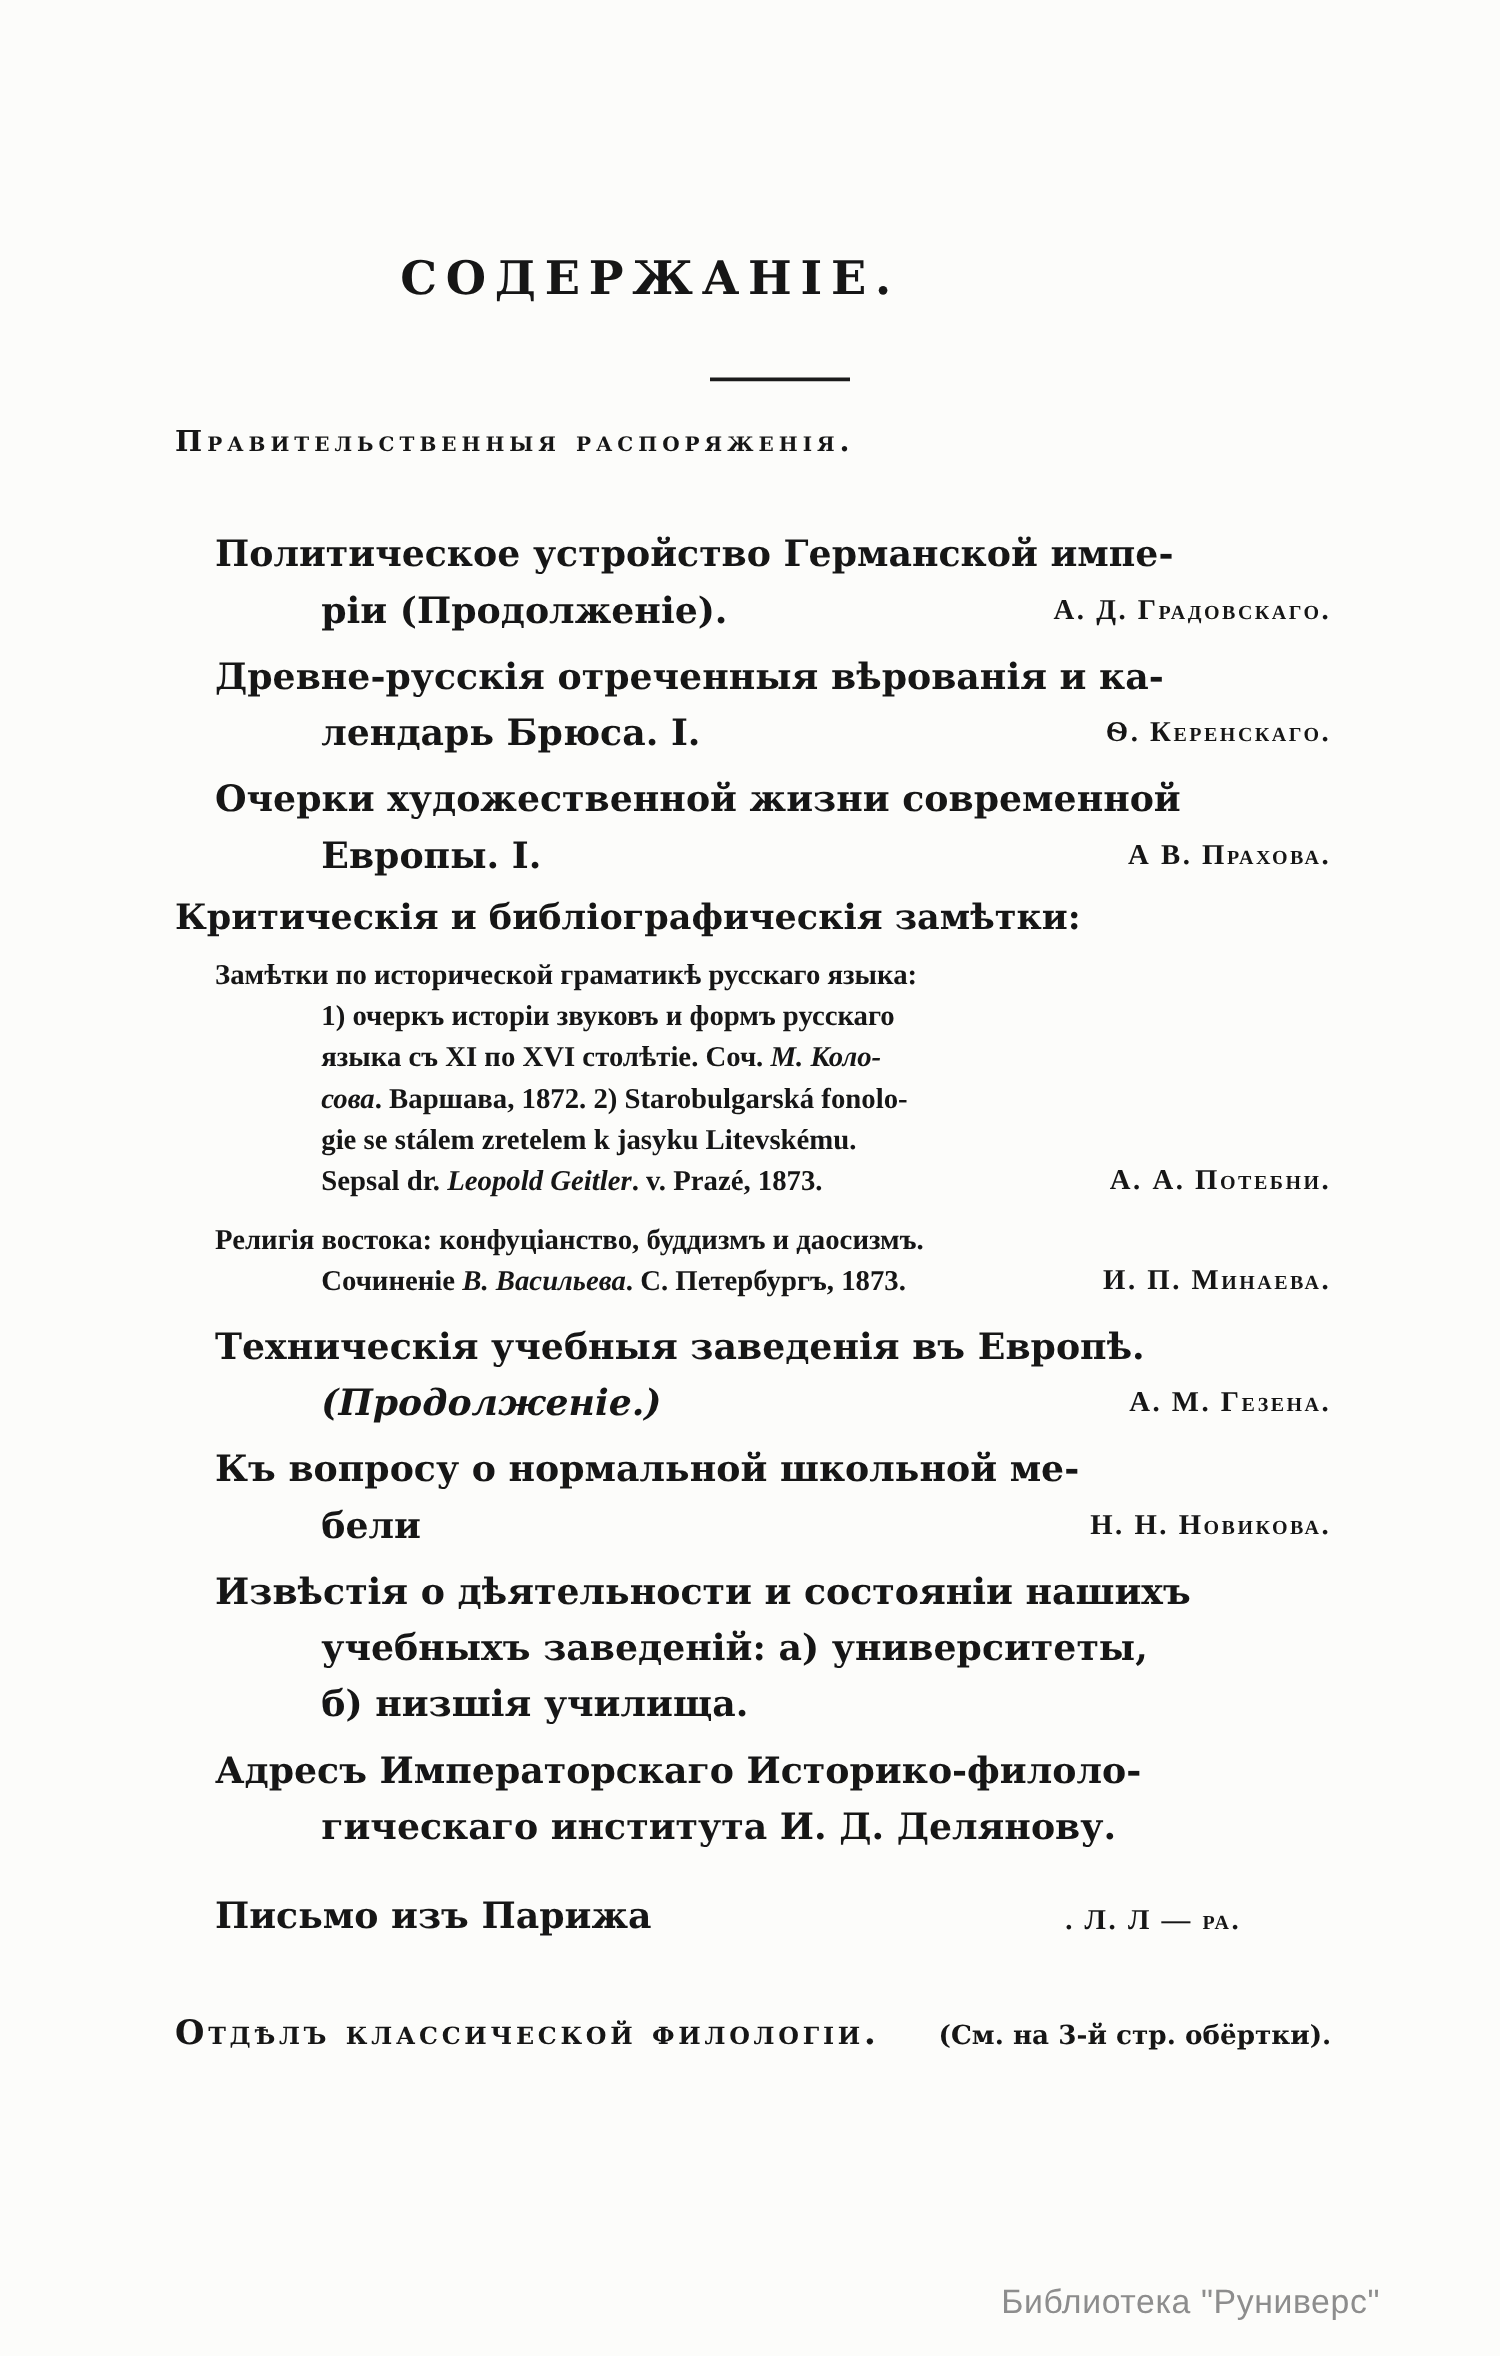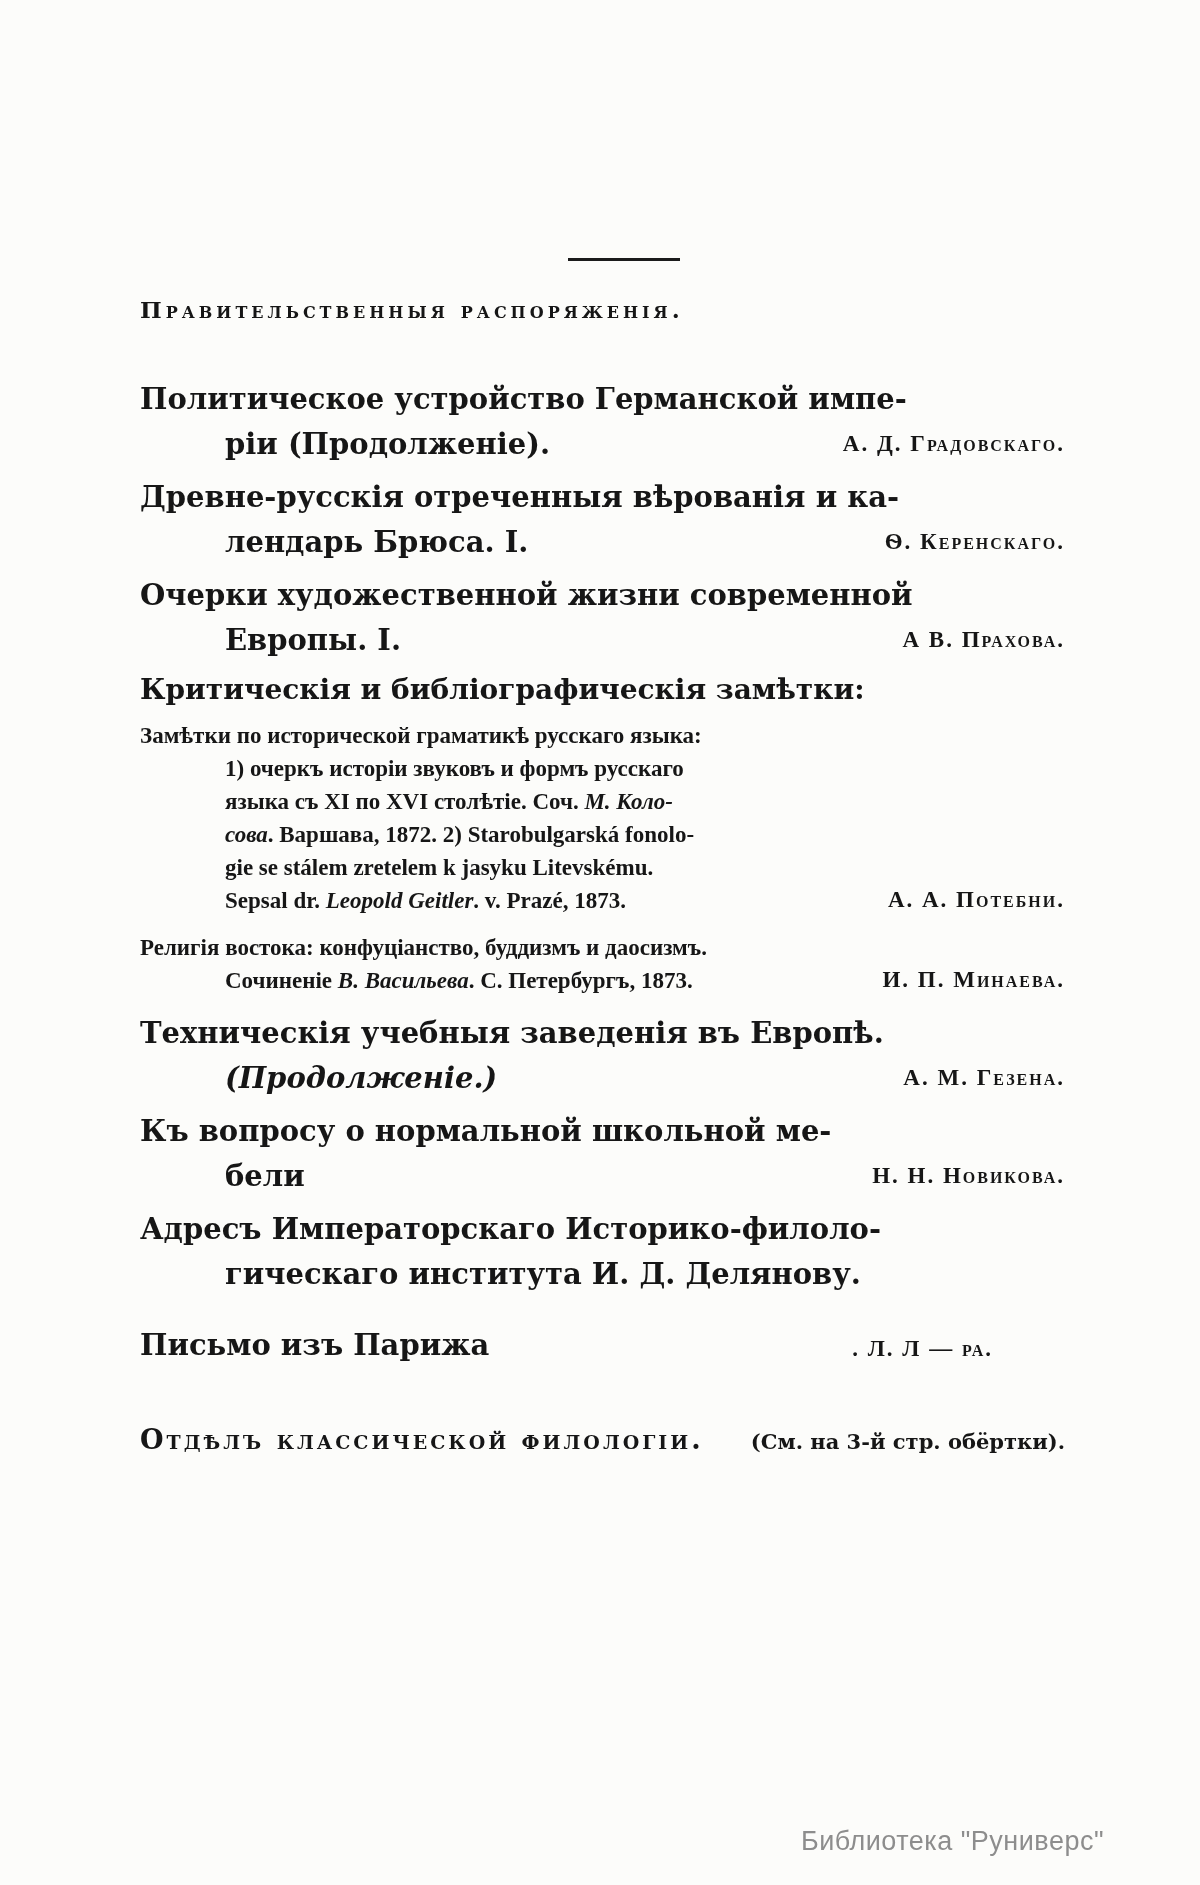--- a/index.html
+++ b/index.html
@@ -31,21 +31,21 @@
   .section-header {
     margin:34px 0 0 0;
     font-size:23px;
     font-weight:bold;
     font-variant:small-caps;
     letter-spacing:4px;
     line-height:1.3;
     white-space:nowrap;
   }
   .entries { margin-top:52px; }
-  .entry { position:relative; }
+  .entry { position:relative;margin-left:32px; }
   .entry-big  { font-size:29px; font-weight:bold; margin-bottom:8px; }
   .entry-big .line { line-height:45px; }
   .entry-small { font-size:23px; font-weight:bold; margin-bottom:14px; }
   .entry-small .line { line-height:33px;font-family:Liberation Serif, serif; }
   .line { white-space:nowrap; }
   .line.indent { padding-left:85px; }
   .it { font-style:italic; }
   .subsection-header {
     font-size:28px; font-weight:bold;
     line-height:38px;
@@ -89,20 +89,21 @@
     font-size:27px;
     color:#8d8d8d;
     letter-spacing:0.5px;
     white-space:nowrap;
   }
 </style>
 </head>
 <body>
 
 <div class="page">
+  <h1 class="title">СОДЕРЖАНІЕ.</h1>
   <div class="title-rule"></div>
   <div class="section-header">Правительственныя распоряженія.</div>
 
   <div class="entries">
       <div class="entry entry-big">
         <div class="lines">
           <div class="line"><span>Политическое устройство Германской импе-</span></div>
           <div class="line indent"><span>ріи (Продолженіе).</span></div>
         </div>
         <span class="author">А. Д. Градовскаго.</span>
@@ -149,20 +150,27 @@
       </div>
       <div class="entry entry-big">
         <div class="lines">
           <div class="line"><span>Къ вопросу о нормальной школьной ме-</span></div>
           <div class="line indent"><span>бели</span></div>
         </div>
         <span class="author">Н. Н. Новикова.</span>
       </div>
       <div class="entry entry-big">
         <div class="lines">
+          <div class="line"><span>Извѣстія о дѣятельности и состояніи нашихъ</span></div>
+          <div class="line indent"><span>учебныхъ заведеній: а) университеты,</span></div>
+          <div class="line indent"><span>б) низшія училища.</span></div>
+        </div>
+      </div>
+      <div class="entry entry-big">
+        <div class="lines">
           <div class="line"><span>Адресъ Императорскаго Историко-филоло-</span></div>
           <div class="line indent"><span>гическаго института И. Д. Делянову.</span></div>
         </div>
       </div>
       <div class="entry entry-big entry-single">
         <div class="lines">
           <div class="line"><span>Письмо изъ Парижа</span></div>
         </div>
         <span class="author">. Л. Л — ра.</span>
       </div>

